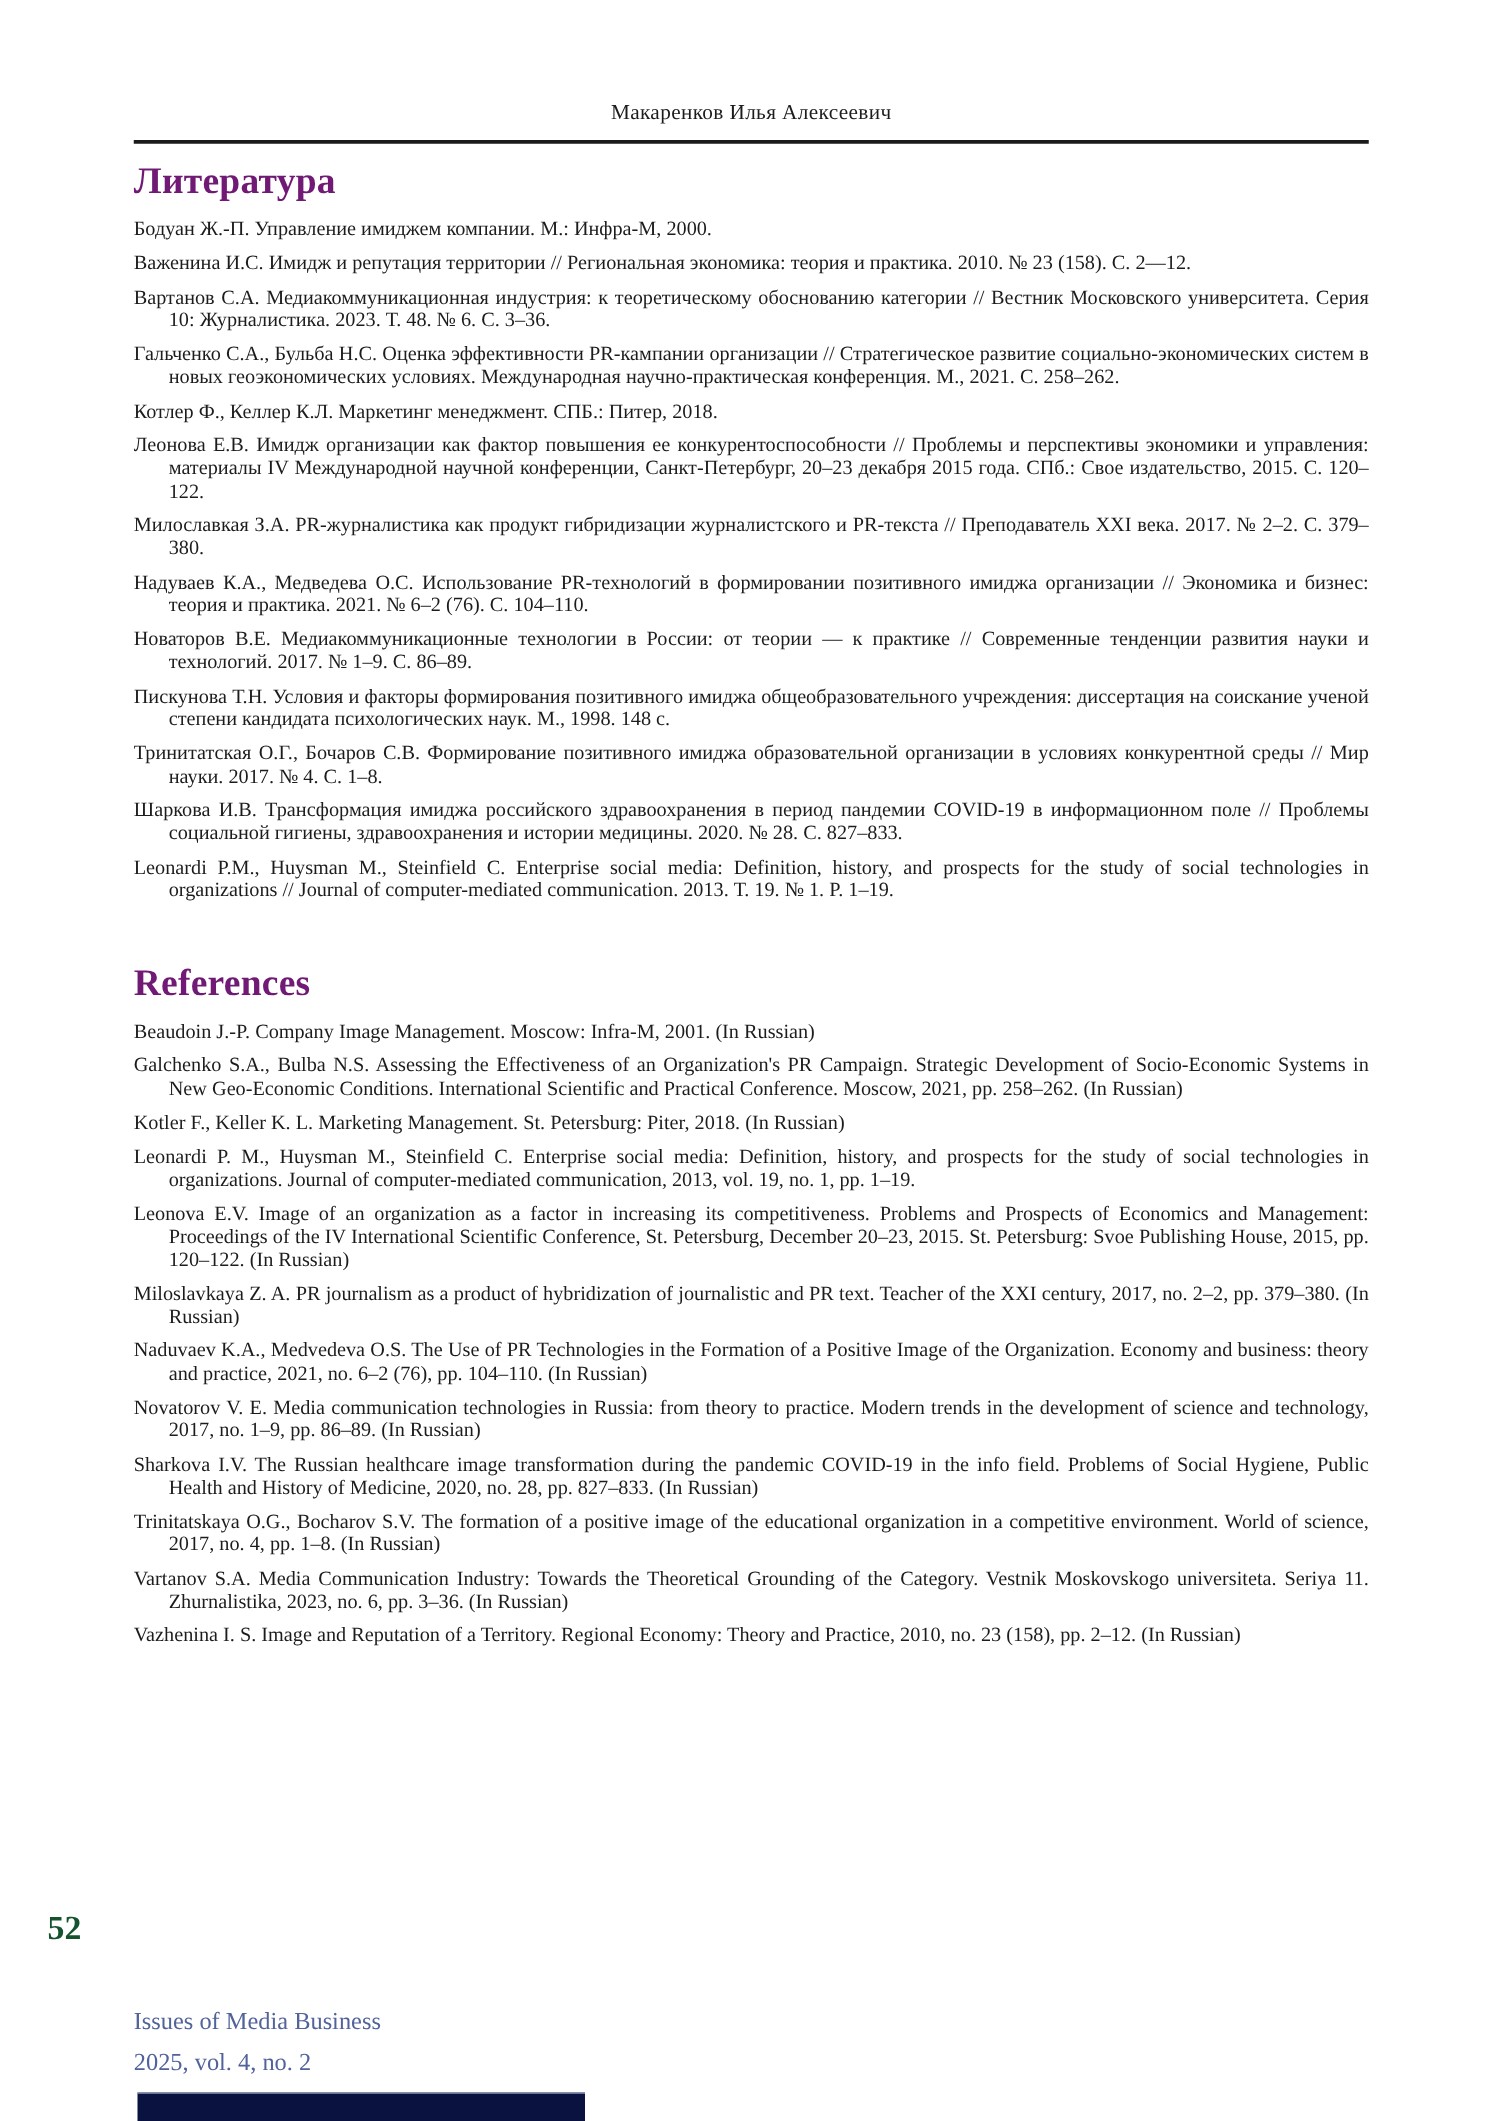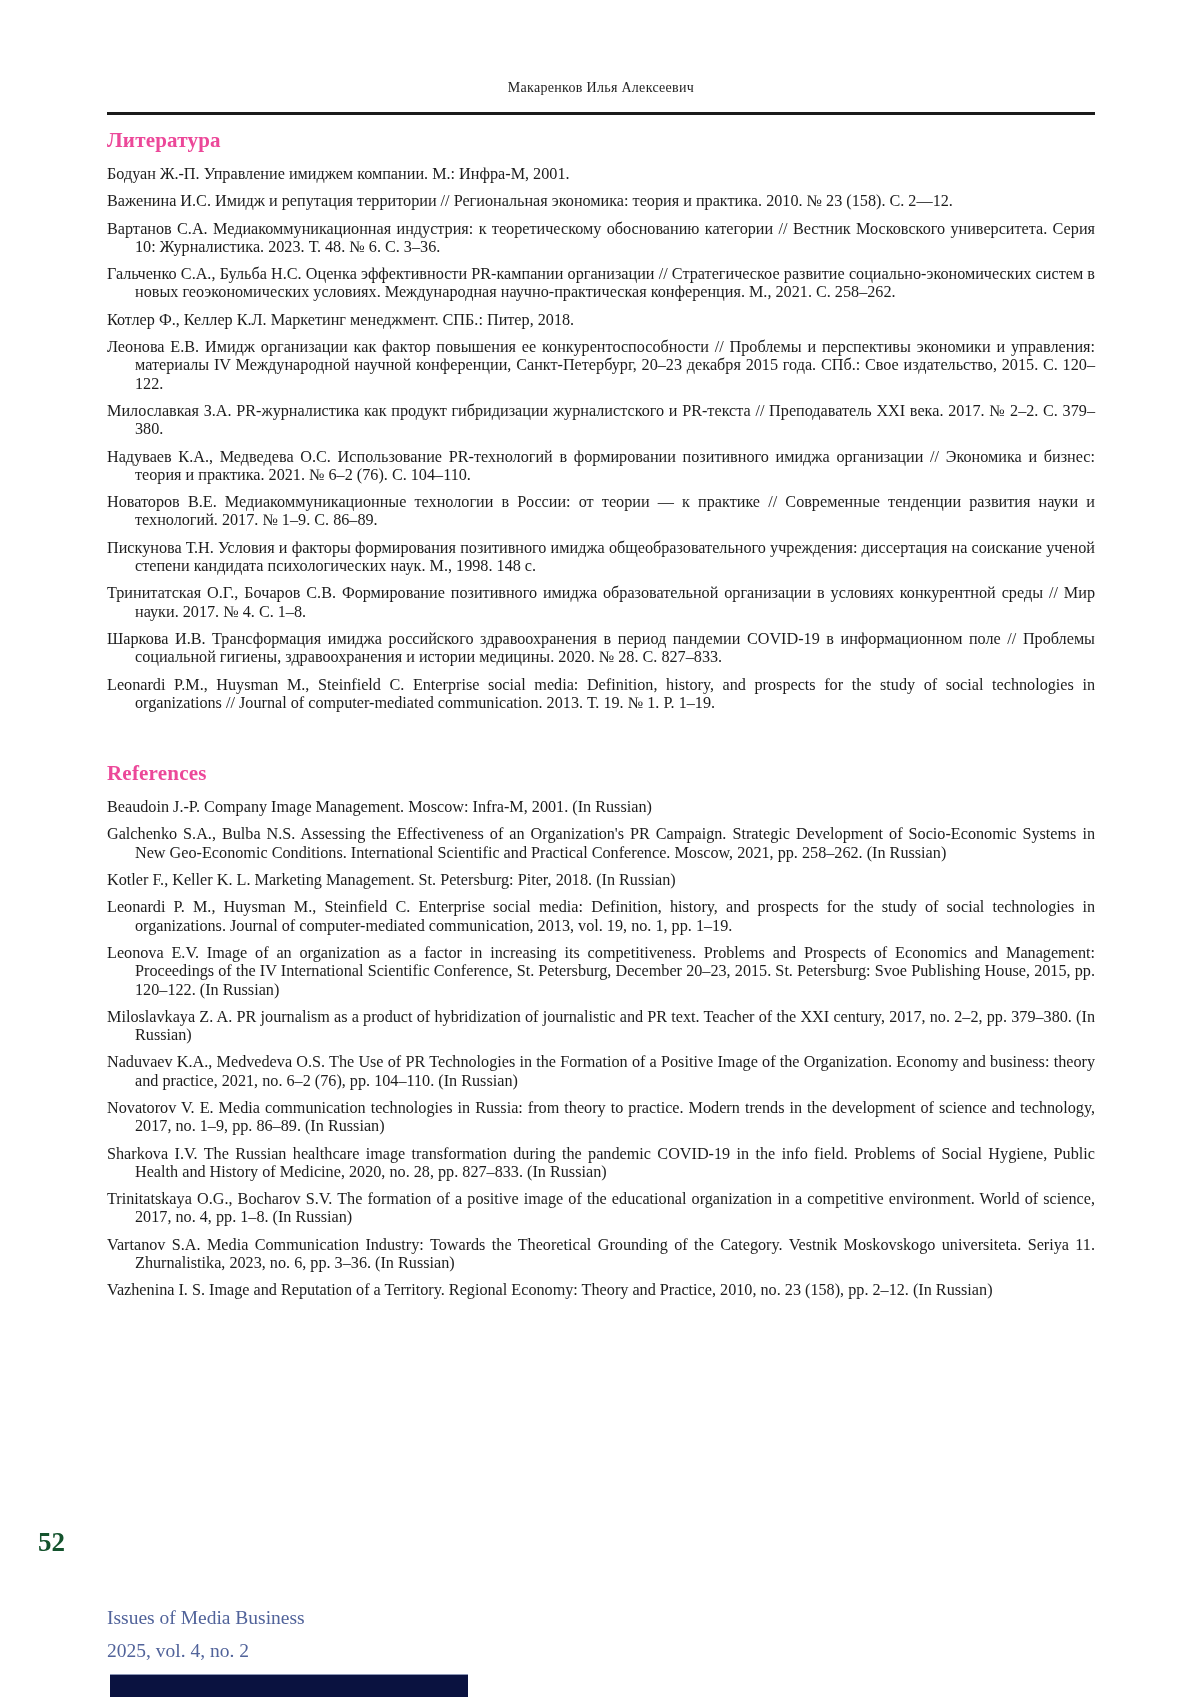--- a/index.html
+++ b/index.html
@@ -12,38 +12,38 @@
     overflow: hidden;
   }
   .page {
     position: absolute; inset: 0;
     background: #ffffff;
   }
   .running-head {
     position: absolute;
     top: 80px; left: 107px; right: 105px;
     text-align: center;
-    font-size: 14px;
+    font-size: 17px;
     color: #1c1c1c;
     letter-spacing: 0.3px;
   }
   .head-rule {
     position: absolute;
     top: 112px; left: 107px; right: 105px;
     height: 3px;
     background: #1b1b1b;
   }
   .content {
     position: absolute;
     top: 128px; left: 107px; right: 105px;
   }
   h2.section-heading {
-    font-size: 21px;
+    font-size: 30px;
     font-weight: 700;
-    color: #ec4899;
+    color: #701a75;
     margin: 0 0 12px 0;
     letter-spacing: 0.2px;
   }
   .ref-list { margin: 0; padding: 0; }
   .ref-list p.entry {
     margin: 0 0 9px 0;
     padding-left: 28px;
     text-indent: -28px;
     font-size: 16.2px;
     line-height: 1.13;
@@ -81,21 +81,21 @@
   <div class="running-head">Макаренков Илья Алексеевич</div>
 
   <div class="head-rule"></div>
 
   <div class="content">
 
     <section class="section-literatura">
       <h2 class="section-heading">Литература</h2>
       <div class="ref-list">
 
-          <p class="entry">Бодуан Ж.-П. Управление имиджем компании. М.: Инфра-М, 2001.</p>
+          <p class="entry">Бодуан Ж.-П. Управление имиджем компании. М.: Инфра-М, 2000.</p>
 
           <p class="entry">Важенина И.С. Имидж и репутация территории // Региональная экономика: теория и практика. 2010. № 23 (158). С. 2—12.</p>
 
           <p class="entry">Вартанов С.А. Медиакоммуникационная индустрия: к теоретическому обоснованию категории // Вестник Московского университета. Серия 10: Журналистика. 2023. Т. 48. № 6. С. 3–36.</p>
 
           <p class="entry">Гальченко С.А., Бульба Н.С. Оценка эффективности PR-кампании организации // Стратегическое развитие социально-экономических систем в новых геоэкономических условиях. Международная научно-практическая конференция. М., 2021. С. 258–262.</p>
 
           <p class="entry">Котлер Ф., Келлер К.Л. Маркетинг менеджмент. СПБ.: Питер, 2018.</p>
 
           <p class="entry">Леонова Е.В. Имидж организации как фактор повышения ее конкурентоспособности // Проблемы и перспективы экономики и управления: материалы IV Международной научной конференции, Санкт-Петербург, 20–23 декабря 2015 года. СПб.: Свое издательство, 2015. С. 120–122.</p>

